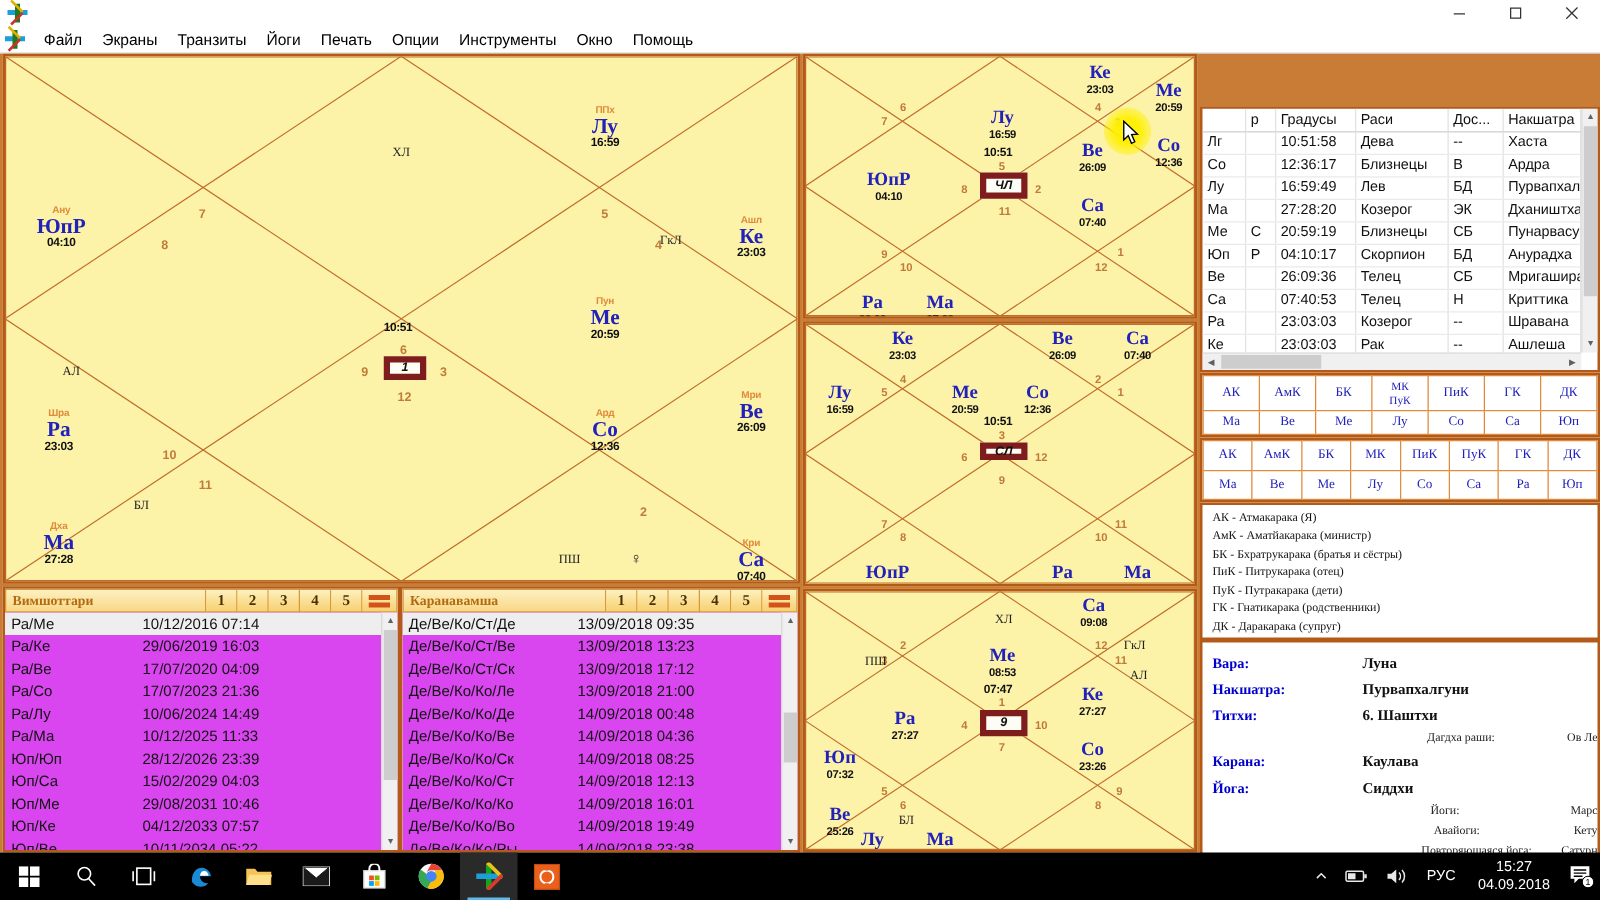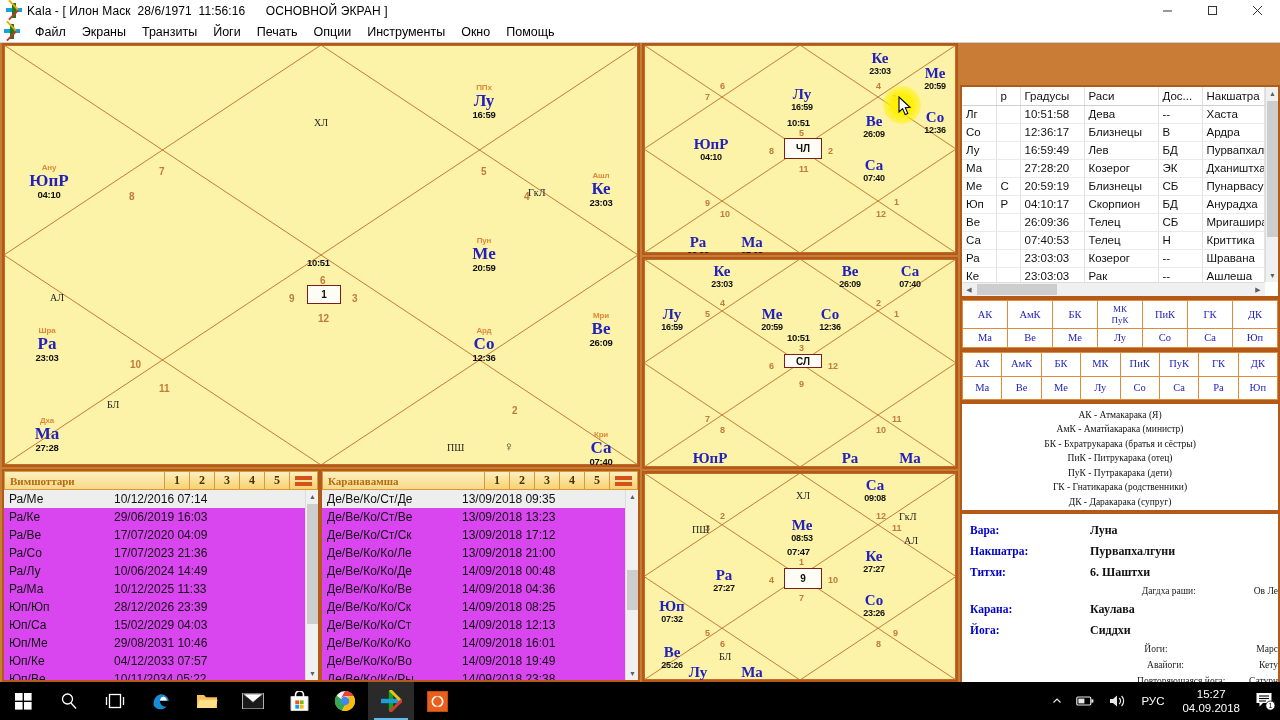--- a/index.html
+++ b/index.html
@@ -60,23 +60,23 @@
   .cell .nak { font-size: 8px; color: #e08a3c; font-weight: bold; letter-spacing: -0.2px; }
   .cell .pl {
     font-size: 17px; color: #2222bb; font-weight: bold;
     font-family: "Liberation Serif", serif; line-height: 1.05;
   }
   .cell .deg { font-size: 9.5px; color: #111; font-weight: bold; letter-spacing: -0.3px; }
 
   .hnum { position: absolute; font-size: 10px; color: #c07a3a; font-weight: bold; }
   .lbl { position: absolute; font-size: 10px; color: #222; font-family: "Liberation Serif", serif; }
   .lagna-box {
-    position: absolute; background: #fdfdf5; border: 1px solid #7f1d1d;
+    position: absolute; background: #fdfdf5; border: 5px solid #7f1d1d;
     font-size: 10px; color: #111; text-align: center; font-weight: bold;
-    display: flex; align-items: center; justify-content: center;
+    display: flex; align-items: center; justify-content: center; font-style: italic;
   }
   .mini-time { position: absolute; font-size: 9.5px; color: #111; font-weight: bold; letter-spacing: -0.3px; }
 
   
   .small .cell .pl { font-size: 15px; }
   .small .cell .deg { font-size: 9px; }
   .small .hnum { font-size: 9px; }
 
   
   .hl {
@@ -212,21 +212,20 @@
 
 <div id="app">
 
   <div class="titlebar">
     <span class="kala-logo">
       <i class="b h"></i>
         <i class="b v"></i>
         <i class="b d1"></i>
         <i class="b d2"></i>
     </span>
-    <span class="title-text">Kala - [ Илон Маск  28/6/1971  11:56:16      ОСНОВНОЙ ЭКРАН ]</span>
     <div class="win-controls">
       <div class="win-btn">
         <svg width="11" height="11" viewBox="0 0 11 11">
             <line x1="1" y1="6" x2="10" y2="6" stroke="#333" stroke-width="1"></line>
           </svg>
       </div>
       <div class="win-btn">
         <svg width="11" height="11" viewBox="0 0 11 11">
             <rect x="1.5" y="1.5" width="8" height="8" fill="none" stroke="#333" stroke-width="1"></rect>
           </svg>
@@ -848,21 +847,21 @@
             <td>Лу</td>
             <td>Со</td>
             <td>Са</td>
             <td>Ра</td>
             <td>Юп</td>
           </tr>
         </tbody>
           </table>
       </div>
 
-      <div class="grid-panel" style="left:0px; top:316px; width:320px; height:110px;text-align:center;">
+      <div class="grid-panel" style="left:0px; top:316px; width:320px; height:110px;">
         <div class="legend">
           <div>АК - Атмакарака (Я)</div>
           <div>АмК - Аматйакарака (министр)</div>
           <div>БК - Бхратрукарака (братья и сёстры)</div>
           <div>ПиК - Питрукарака (отец)</div>
           <div>ПуК - Путракарака (дети)</div>
           <div>ГК - Гнатикарака (родственники)</div>
           <div>ДК - Даракарака (супруг)</div>
         </div>
       </div>

